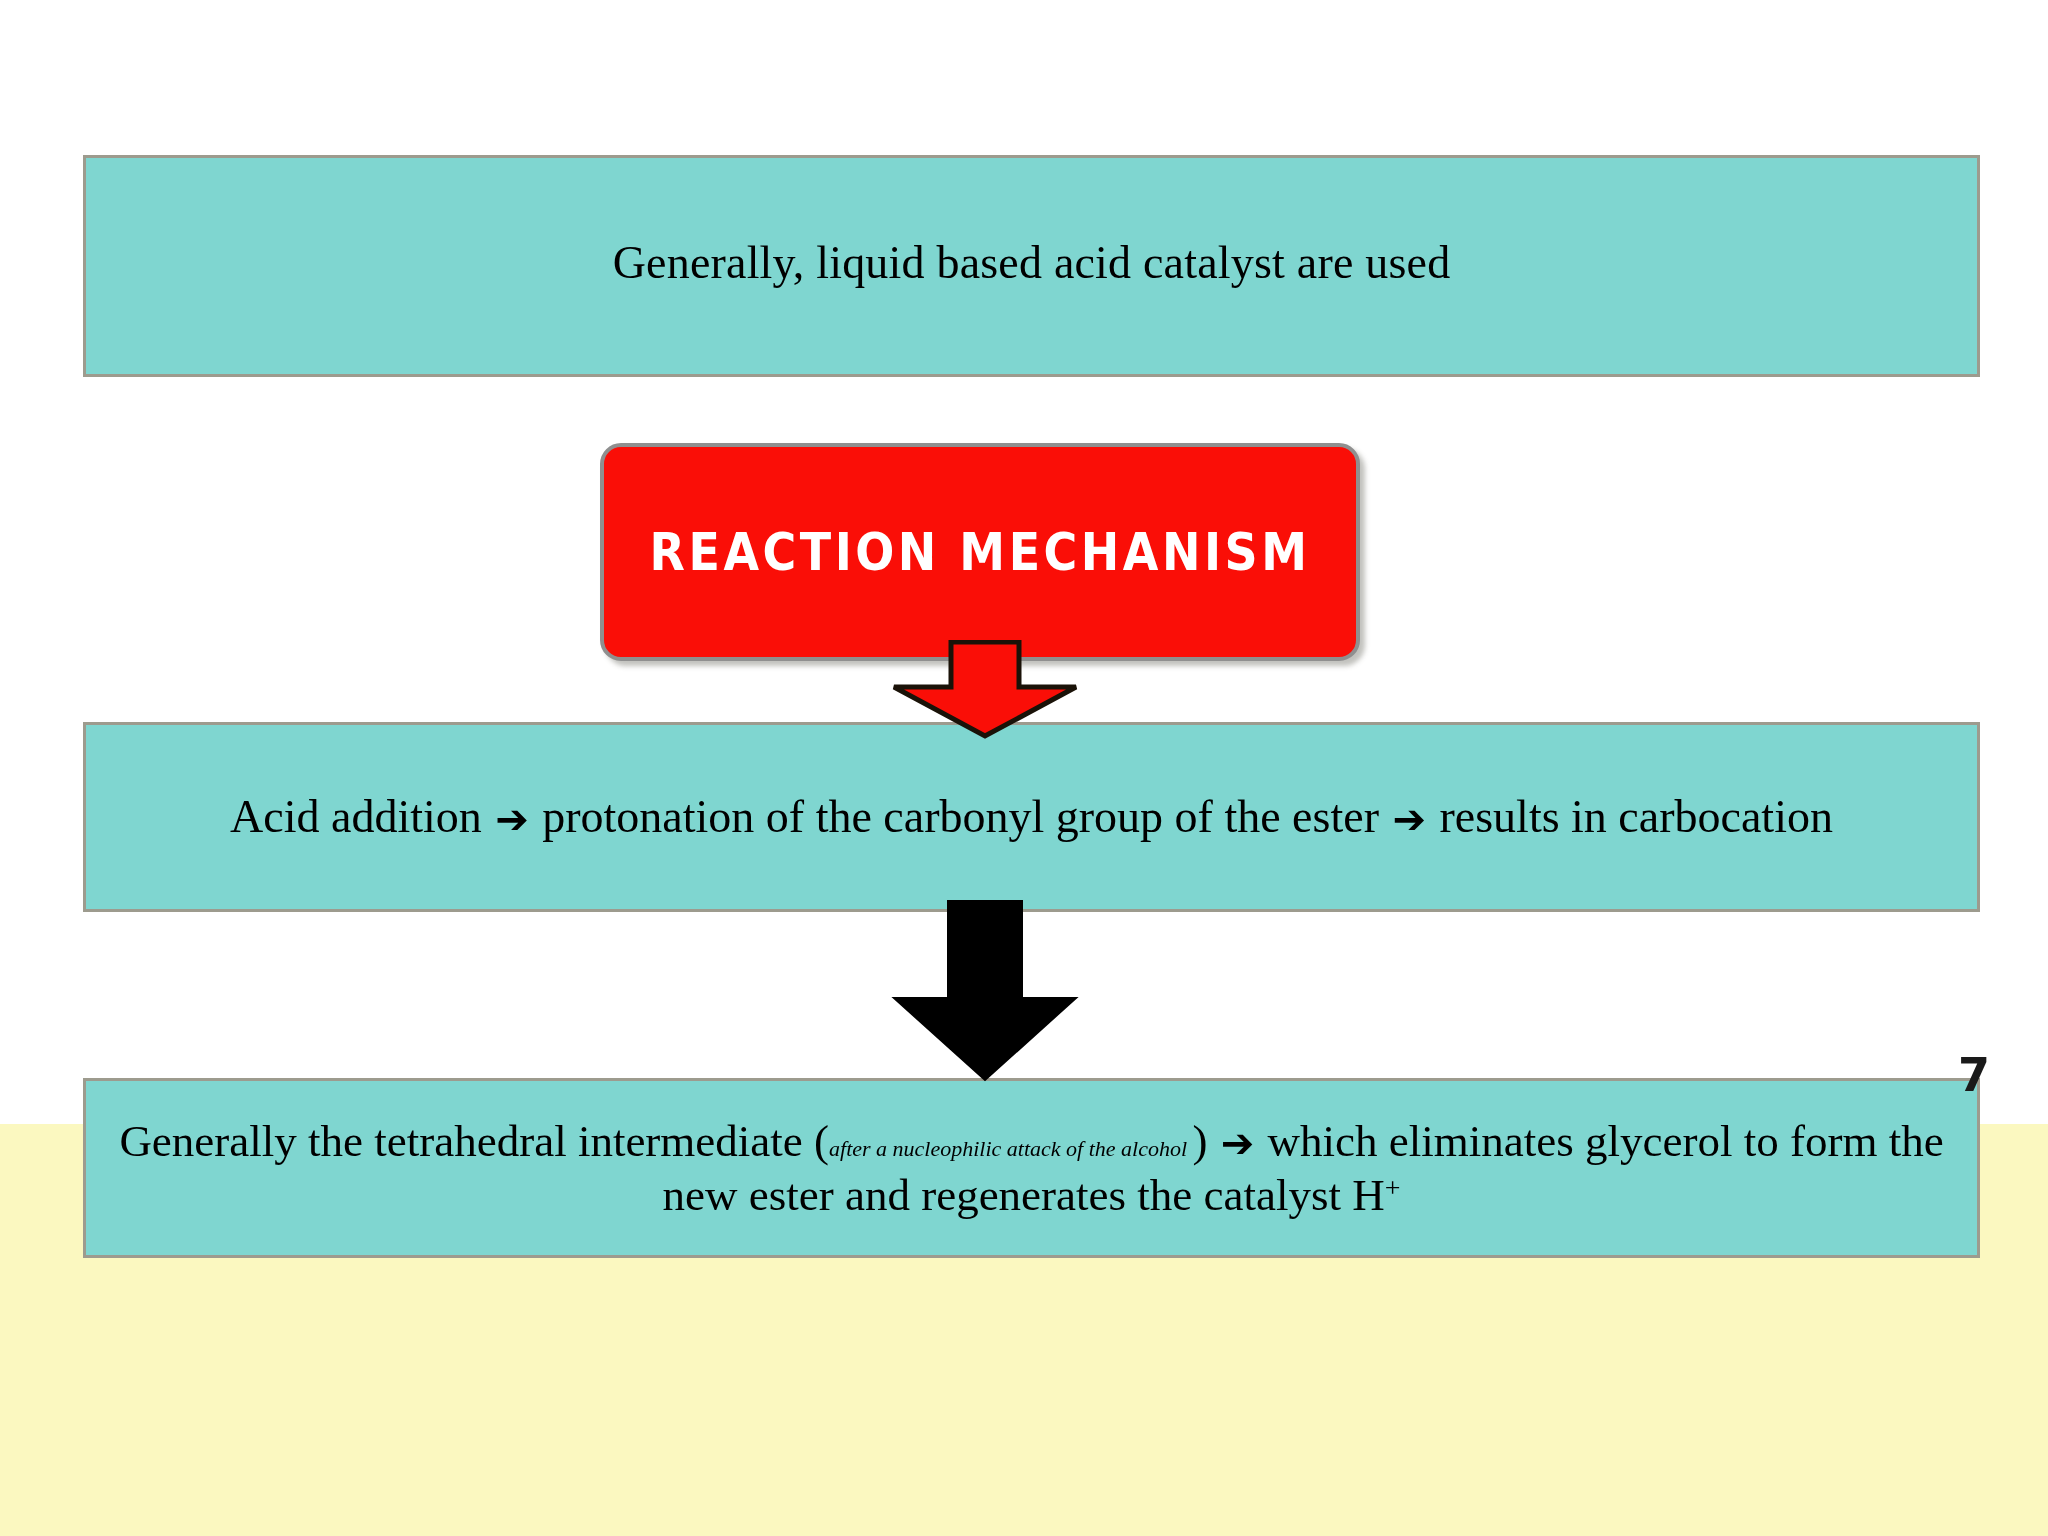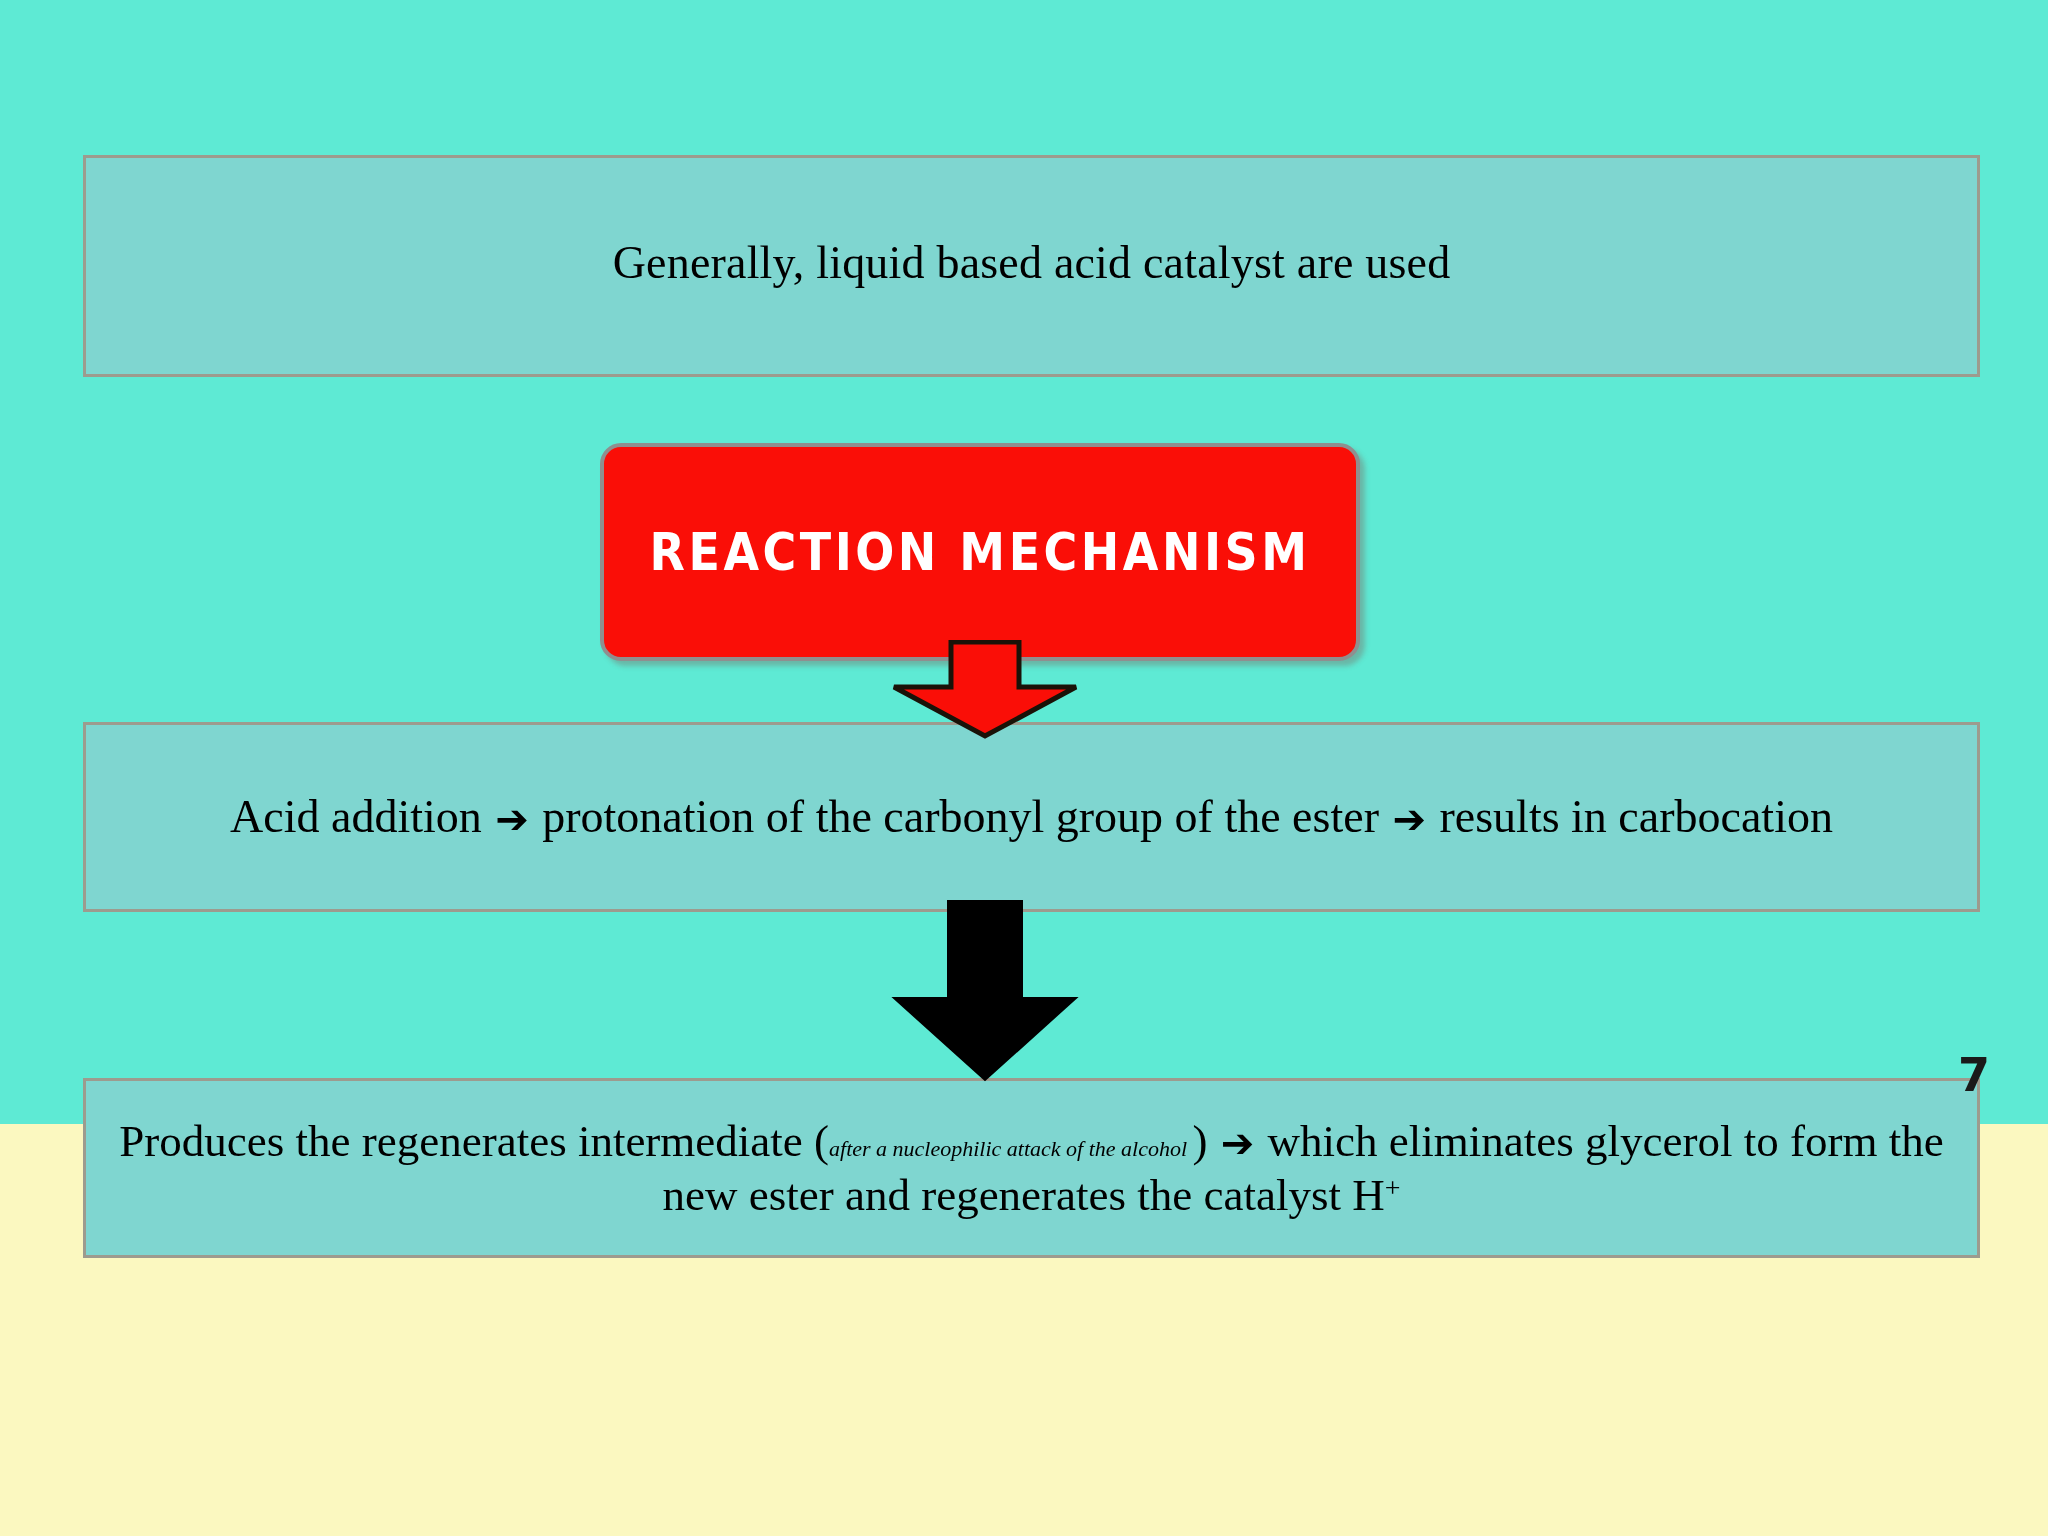--- a/index.html
+++ b/index.html
@@ -13,21 +13,21 @@
     font-family: "Liberation Serif", serif;
     overflow: hidden;
     position: relative;
   }
 
   #slide {
     position: absolute;
     inset: 0;
     width: 2048px;
     height: 1124px;
-    background: #5eead4;
+    background: #ffffff;
   }
 
   
   .teal-box {
     position: absolute;
     left: 83px;
     width: 1897px;
     background: #7fd6d0;
     border: 3px solid #9d9b8e;
     box-sizing: border-box;
@@ -172,19 +172,19 @@
   </svg>
 
   <div class="teal-box" id="box-step1">
     <div class="txt">
       <span>Acid addition </span><span class="arrow-glyph">➔</span><span> protonation of the carbonyl group of the ester </span><span class="arrow-glyph">➔</span><span> results in carbocation</span>
     </div>
   </div>
 
   <div class="teal-box" id="box-step2">
     <div class="txt">
-      <span>Produces the regenerates intermediate (</span><span class="small-note">after a nucleophilic attack of the alcohol </span><span>) </span><span class="arrow-glyph">➔</span><span> which eliminates glycerol to form the new ester and regenerates the catalyst H</span><span class="sup-plus">+</span>
+      <span>Generally the tetrahedral intermediate (</span><span class="small-note">after a nucleophilic attack of the alcohol </span><span>) </span><span class="arrow-glyph">➔</span><span> which eliminates glycerol to form the new ester and regenerates the catalyst H</span><span class="sup-plus">+</span>
     </div>
   </div>
 
   <div id="page-number">7</div>
 
 </div>
 
 </body></html>

